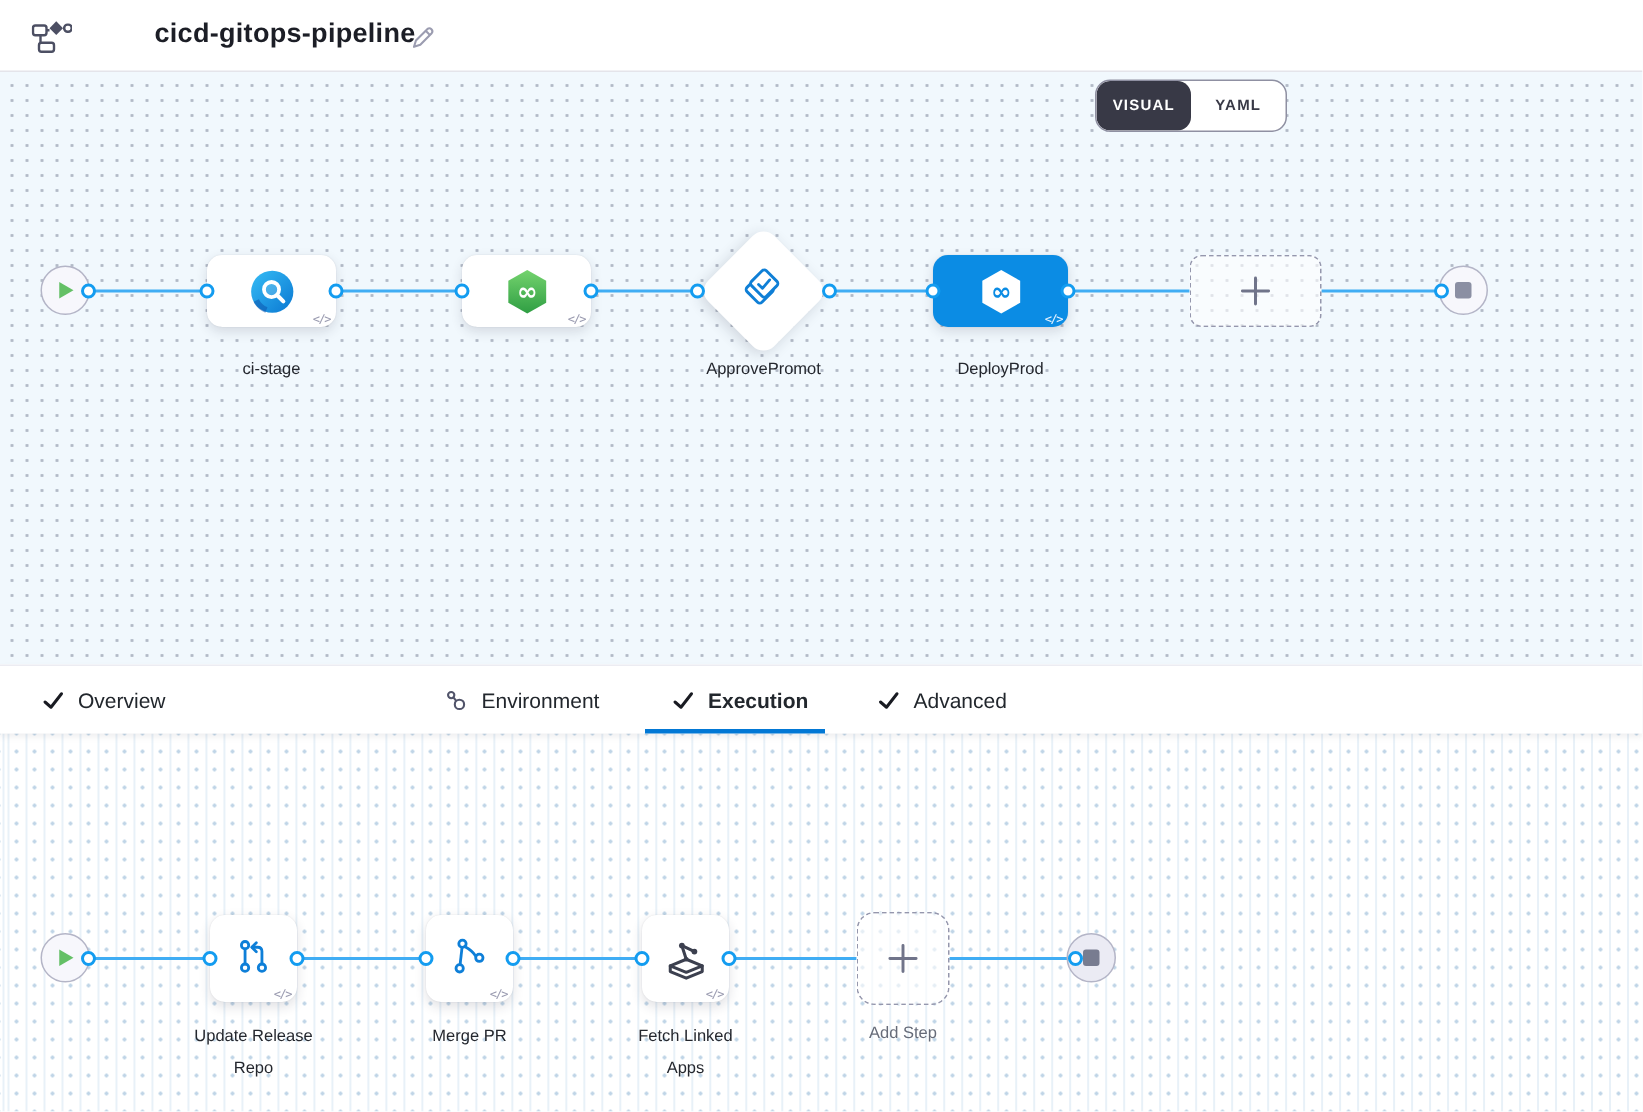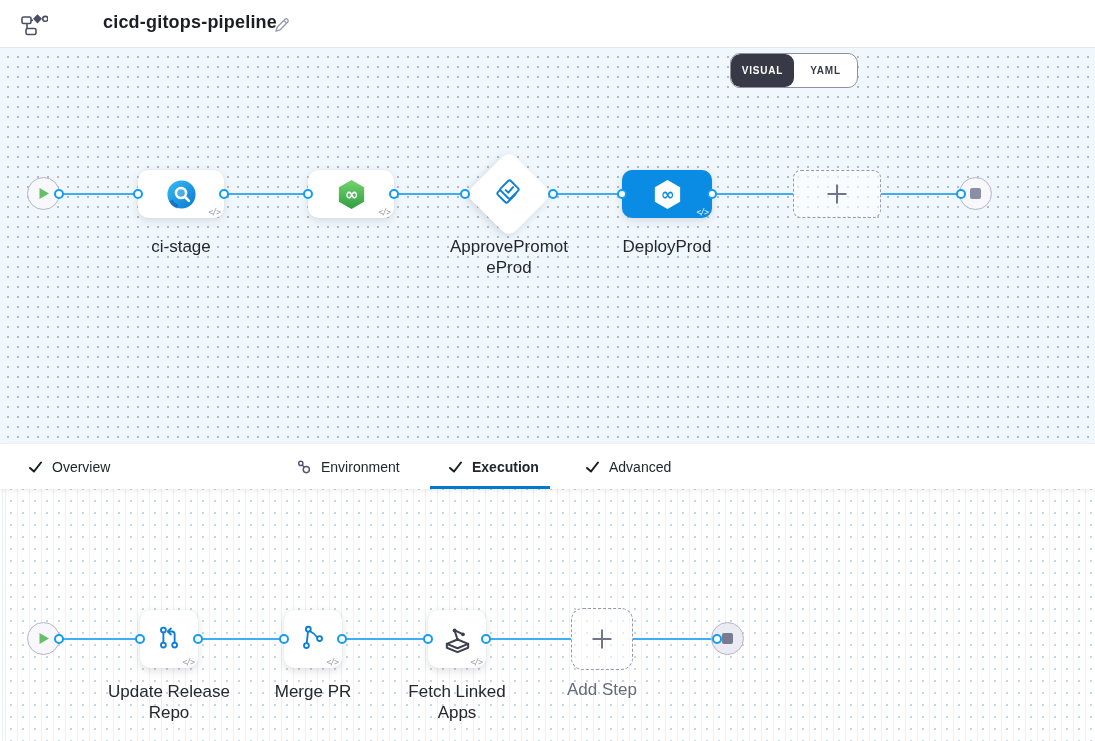--- a/index.html
+++ b/index.html
@@ -52,21 +52,21 @@
   .node.sel .codebadge { color:#e8f4ff; }
 
   .diamond { position:absolute; width:62px; height:62px; background:#fff; border-radius:10px;
     transform:rotate(45deg); z-index:3; box-shadow:0 3px 9px rgba(40,41,61,.16); cursor:pointer; }
   .diamond .dicon { position:absolute; left:50%; top:50%; transform:translate(-50%,-50%) rotate(-45deg); }
 
   .dashed { position:absolute; border:1.6px dashed #9597ad; border-radius:8px;
     background:rgba(255,255,255,.6); z-index:2; display:flex; align-items:center;
     justify-content:center; cursor:pointer; }
 
-  .lbl { position:absolute; width:160px; text-align:center; font-size:17px; color:#24272e;
+  .lbl { position:absolute; width:160px; text-align:center; font-size:11px; color:#24272e;
     line-height:21px; z-index:3; }
   .lbl.gray { color:#666b78; }
 
   
   #tabbar { position:absolute; left:0; top:443px; width:1095px; height:46px; background:#fff;
     border-top:1px solid #ececf2; box-shadow:0 2px 4px rgba(96,97,112,.10); z-index:9; }
   .tab { position:absolute; top:0; height:46px; display:flex; align-items:center; gap:9px;
     font-size:14px; color:#22272d; cursor:pointer; }
   .tab.active { font-weight:bold;justify-content:flex-end; }
   #tab-underline { position:absolute; left:430px; bottom:0; width:120px; height:3px;
@@ -181,21 +181,20 @@
     <div class="dot" style="left:394px;top:146px"></div>
     <div class="dot" style="left:465px;top:146px"></div>
     <div class="dot" style="left:553px;top:146px"></div>
     <div class="dot" style="left:622px;top:146px"></div>
     <div class="dot" style="left:712px;top:146px"></div>
     <div class="dot" style="left:961px;top:146px"></div>
 
     <div class="lbl" style="left:101px;top:188px">ci-stage</div>
     <div class="lbl" style="left:429px;top:188px">
       <span style="display:block">ApprovePromot</span>
-      <span style="display:block">eProd</span>
     </div>
     <div class="lbl" style="left:587px;top:188px">DeployProd</div>
   </div>
 
   <div id="tabbar">
     <div class="tab" style="left:28px">
       <svg width="15" height="14" viewBox="0 0 14 14">
           <polyline points="1.5,8 5.5,11.5 12.5,2.5" fill="none" stroke="#191b22" stroke-width="2" stroke-linecap="round" stroke-linejoin="round"></polyline>
         </svg>
       <span>Overview</span>

